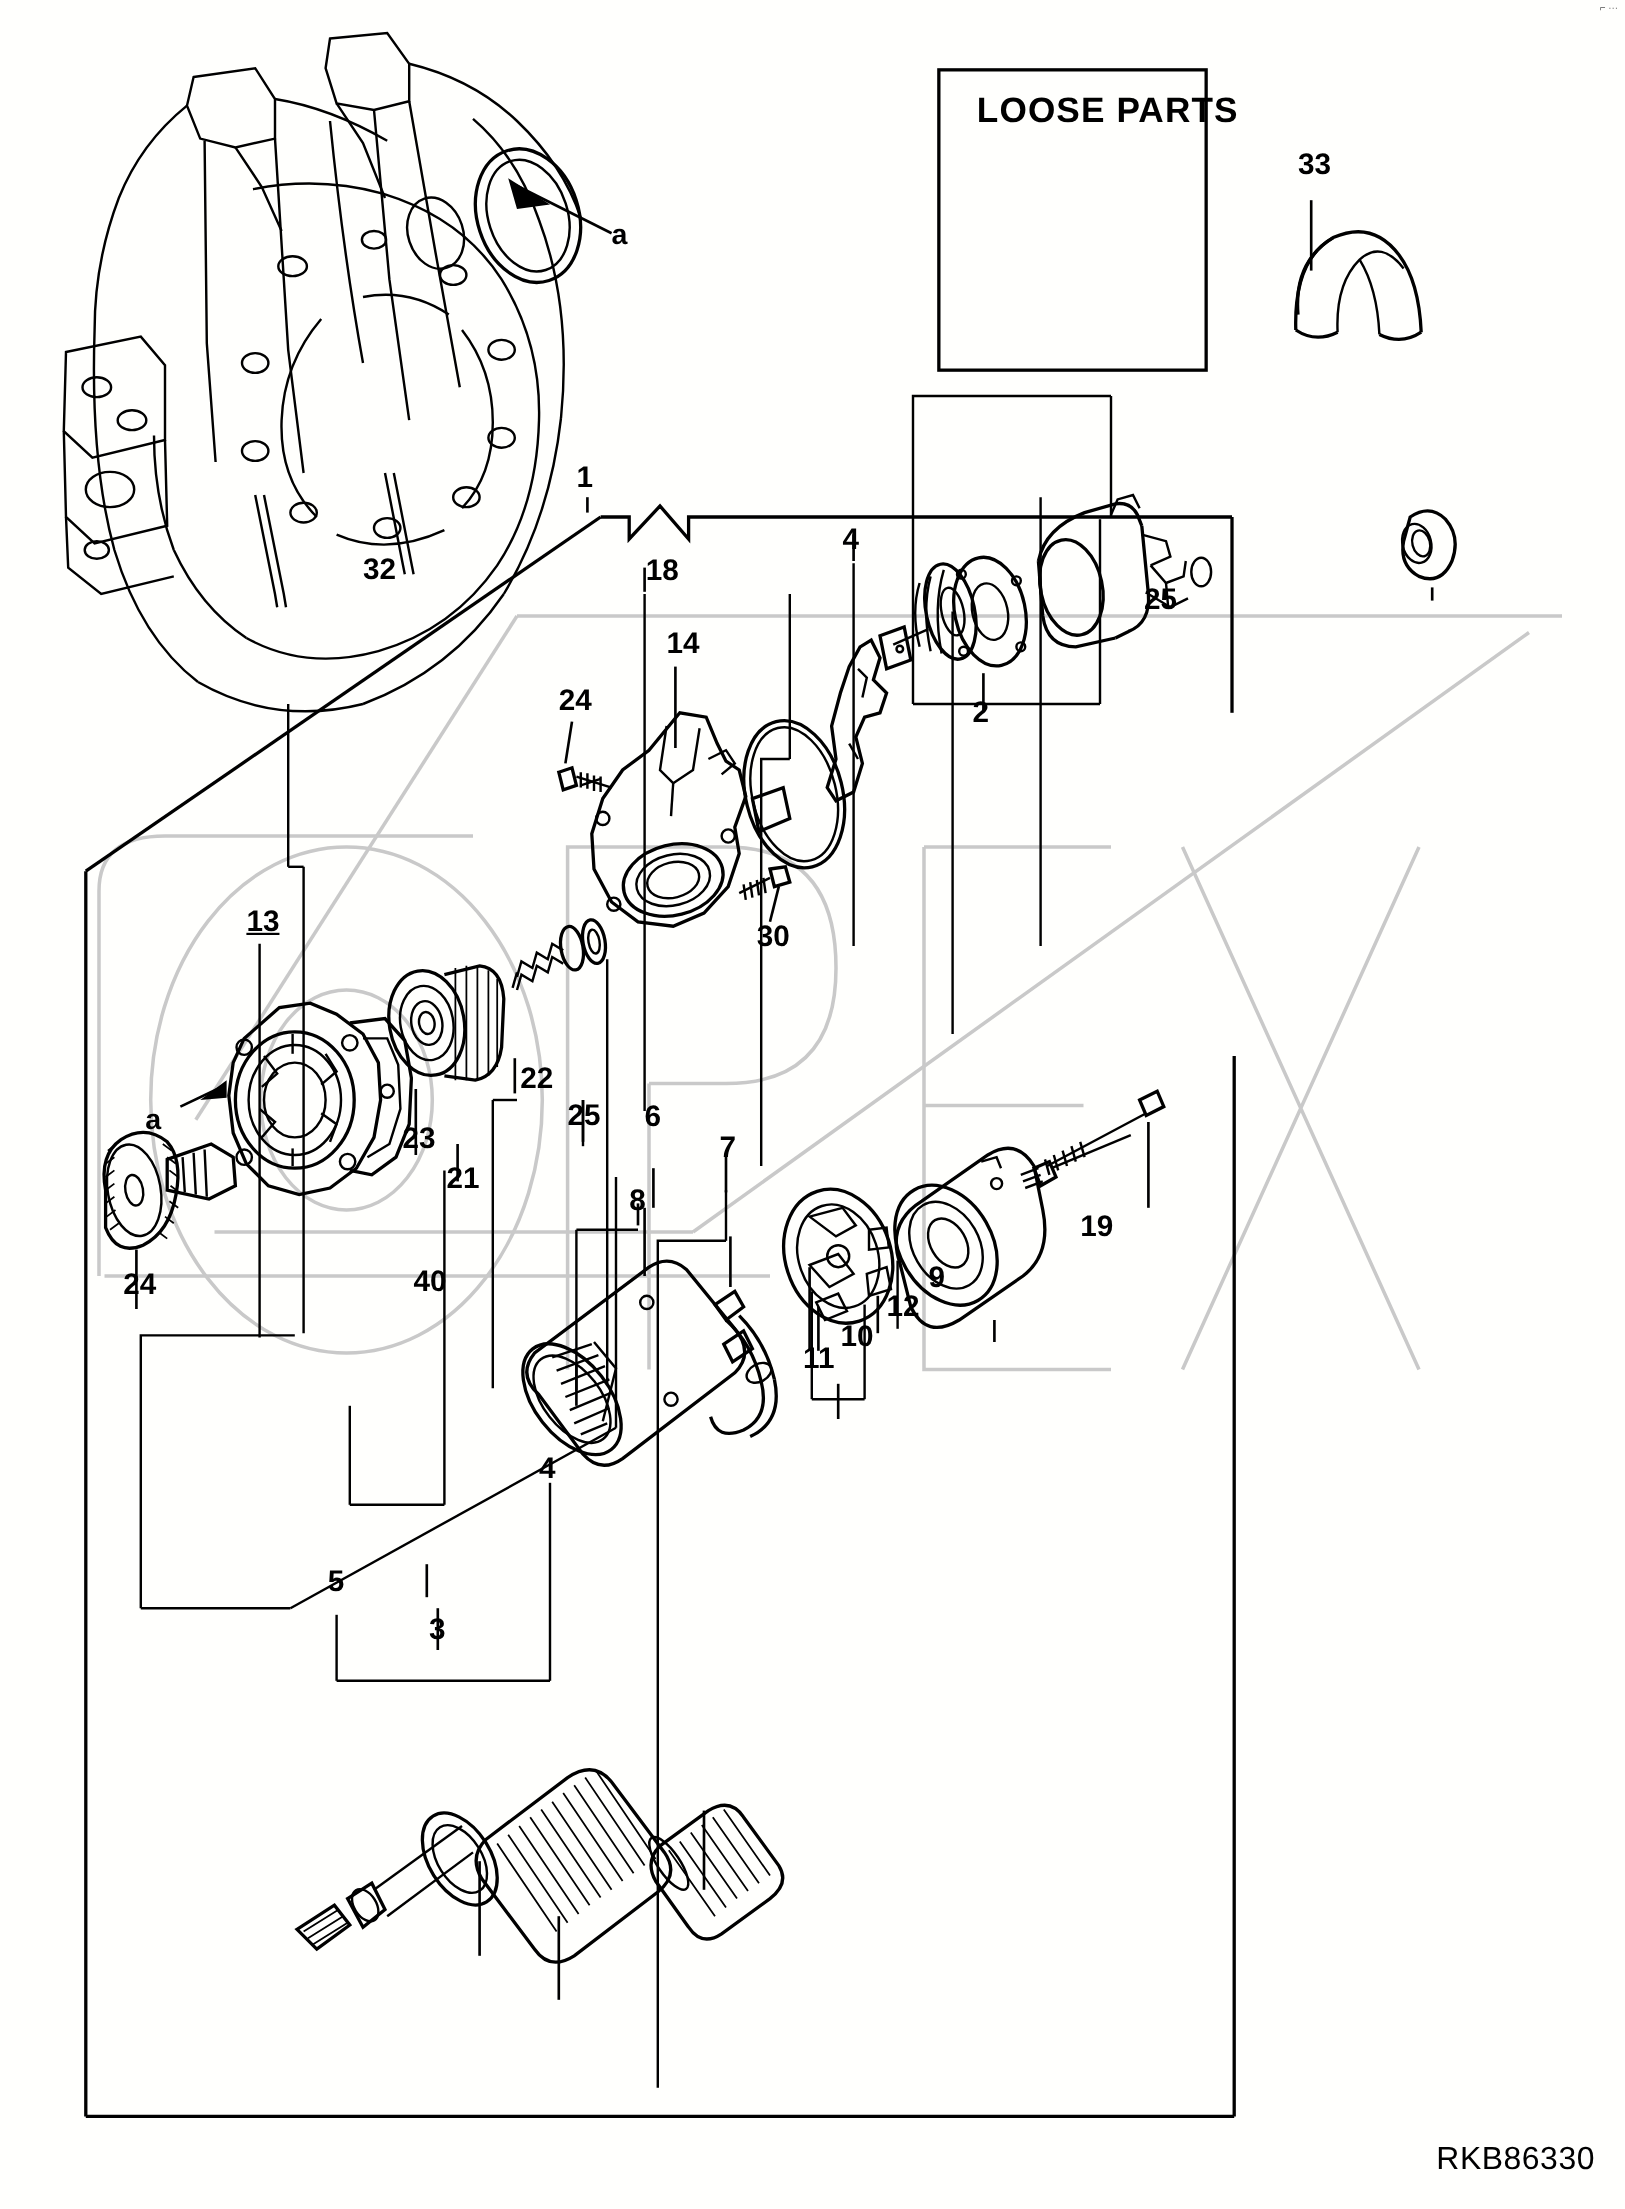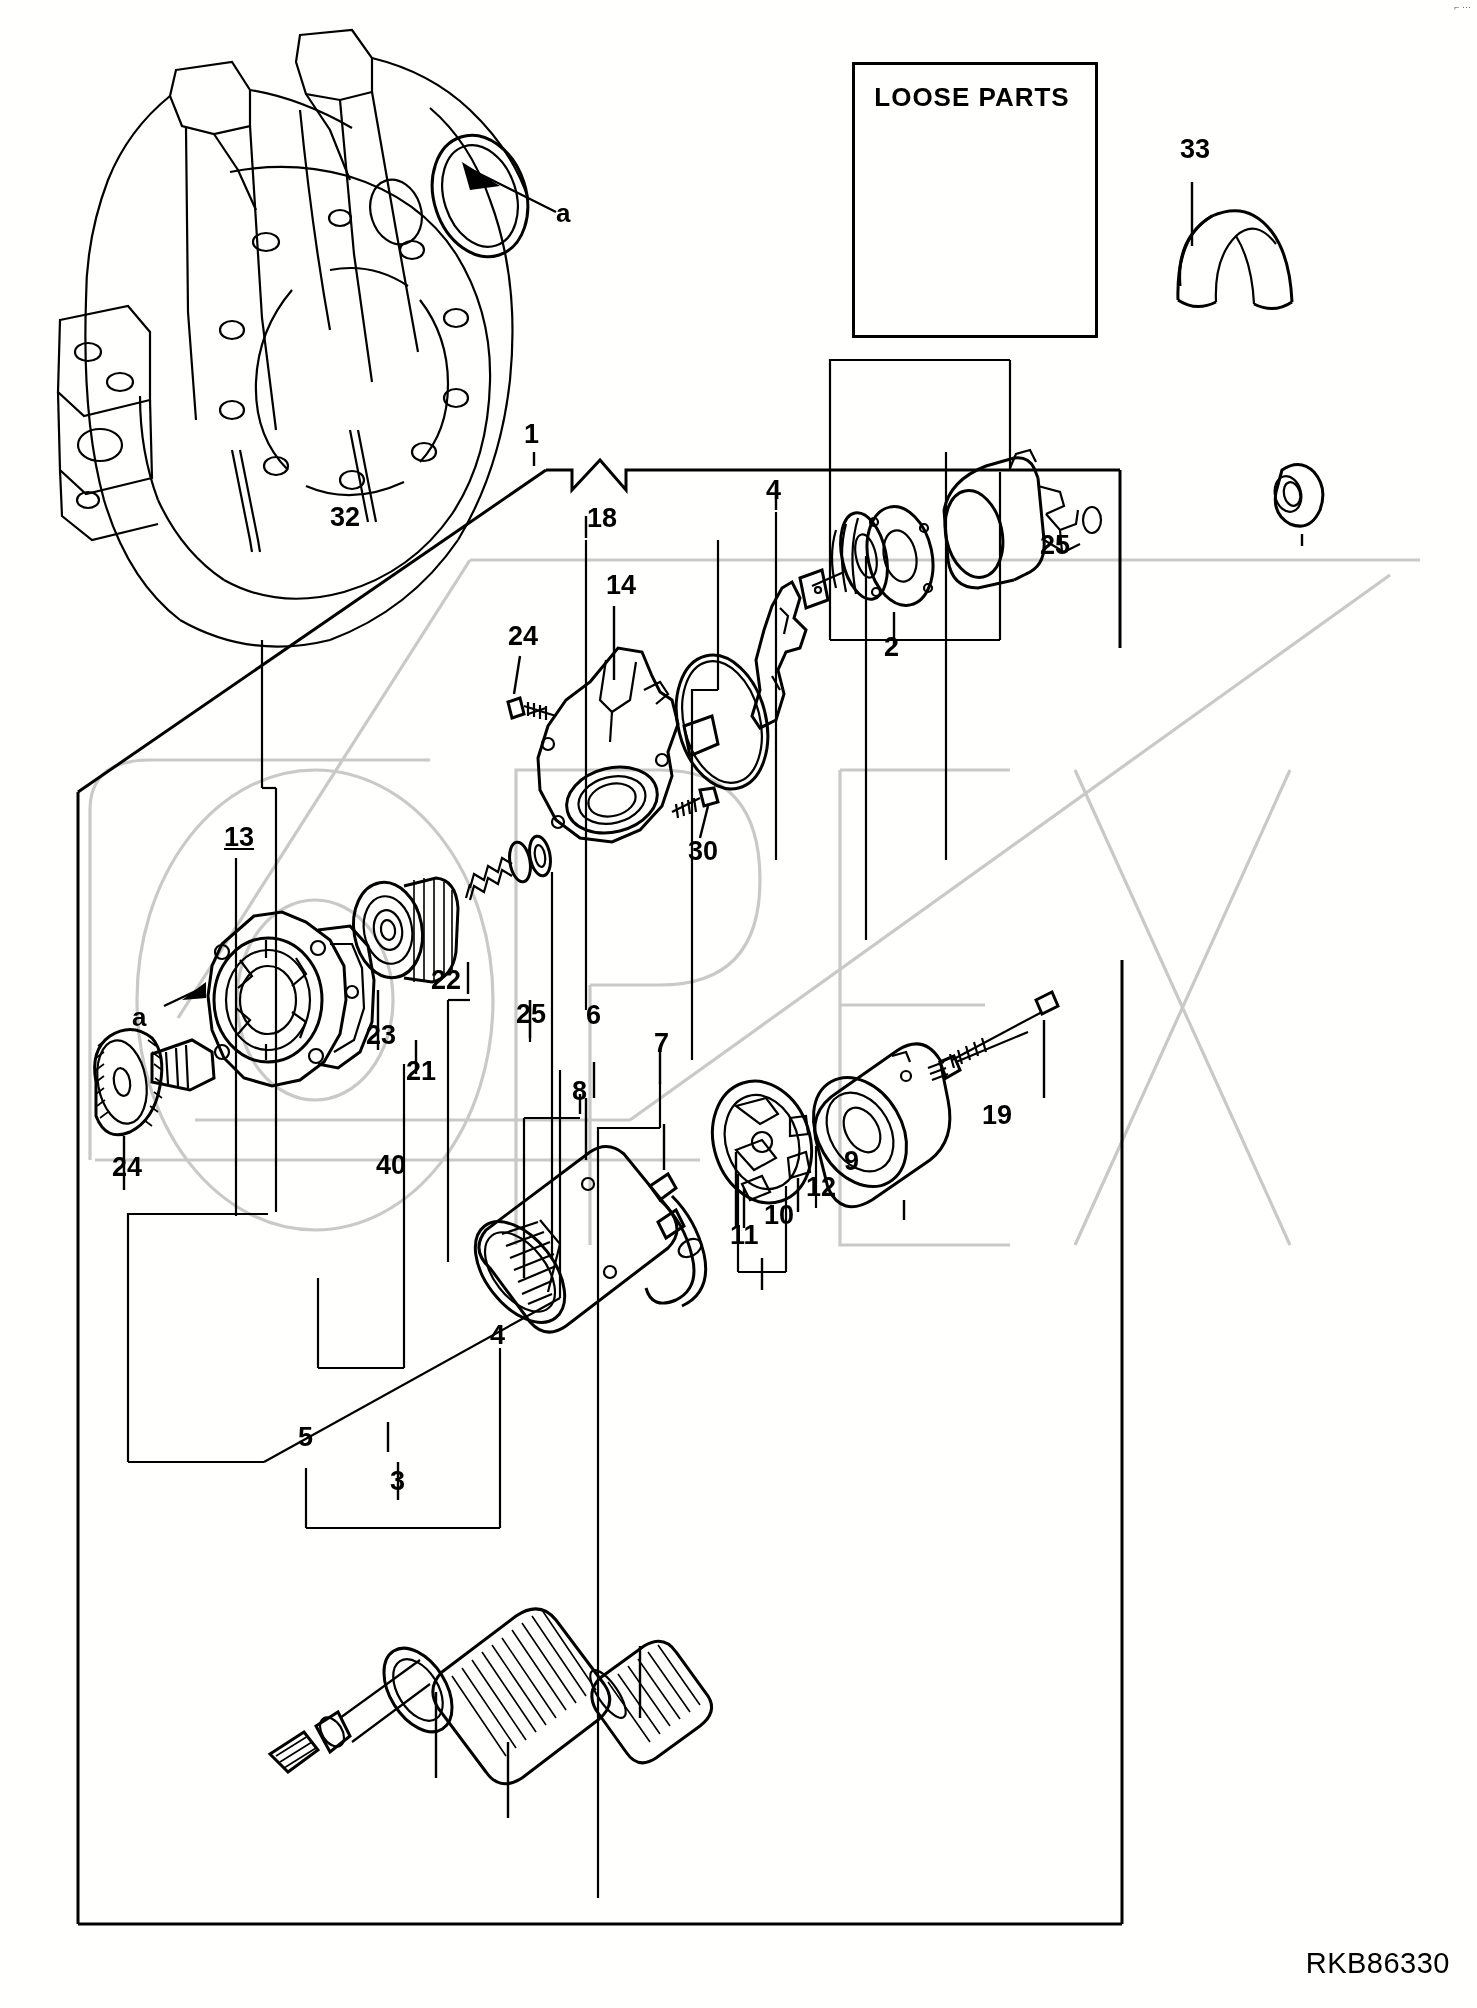--- a/index.html
+++ b/index.html
@@ -36,26 +36,26 @@
   
   #loose-box{
     position:absolute;
     left:852px;top:62px;width:240px;height:270px;
     border:3px solid #000;
     background:transparent;
   }
   #loose-title{
     position:absolute;
     left:852px;top:82px;width:240px;
-    text-align:center;
     font-family:"Liberation Sans",sans-serif;
     font-weight:bold;
-    font-size:26px;
+    font-size:32px;
     letter-spacing:1px;
     color:#000;
+    padding-left:36px;
   }
   #drawing-no{
     position:absolute;
     right:27px;bottom:28px;
     font-family:"Liberation Sans",sans-serif;
     font-size:29px;
     color:#000;
     letter-spacing:0.5px;
   }
   #corner-mark{
@@ -458,21 +458,21 @@
   <div class="callout" style="left:576px;top:505px;margin-left:11px;">18</div>
   <div class="callout" style="left:766px;top:477px;">4</div>
   <div class="callout" style="left:606px;top:572px;">14</div>
   <div class="callout" style="left:508px;top:623px;">24</div>
   <div class="callout" style="left:1040px;top:532px;">25</div>
   <div class="callout" style="left:884px;top:634px;">2</div>
   <div class="callout" style="left:688px;top:838px;">30</div>
   <div class="callout" style="left:224px;top:824px;text-decoration:underline;">13</div>
   <div class="callout" style="left:366px;top:1022px;">23</div>
   <div class="callout" style="left:406px;top:1058px;">21</div>
-  <div class="callout" style="left:431px;top:967px;">22</div>
+  <div class="callout" style="left:473px;top:967px;">22</div>
   <div class="callout" style="left:516px;top:1001px;">25</div>
   <div class="callout" style="left:112px;top:1154px;">24</div>
   <div class="callout" style="left:376px;top:1152px;">40</div>
   <div class="callout" style="left:586px;top:1002px;">6</div>
   <div class="callout" style="left:654px;top:1030px;">7</div>
   <div class="callout" style="left:572px;top:1078px;">8</div>
   <div class="callout" style="left:298px;top:1424px;">5</div>
   <div class="callout" style="left:390px;top:1468px;">3</div>
   <div class="callout" style="left:490px;top:1322px;">4</div>
   <div class="callout" style="left:730px;top:1222px;">11</div>

